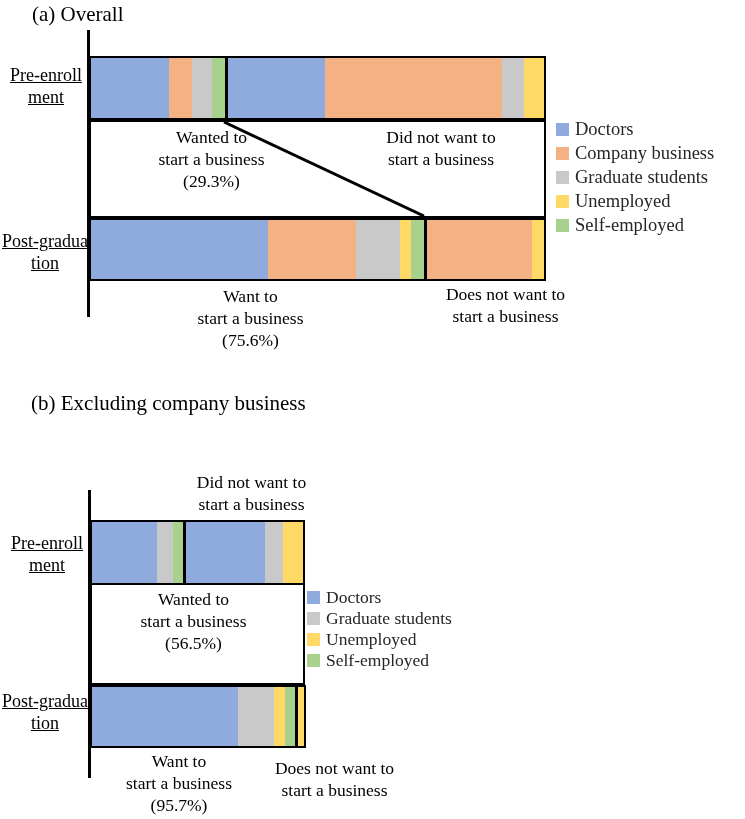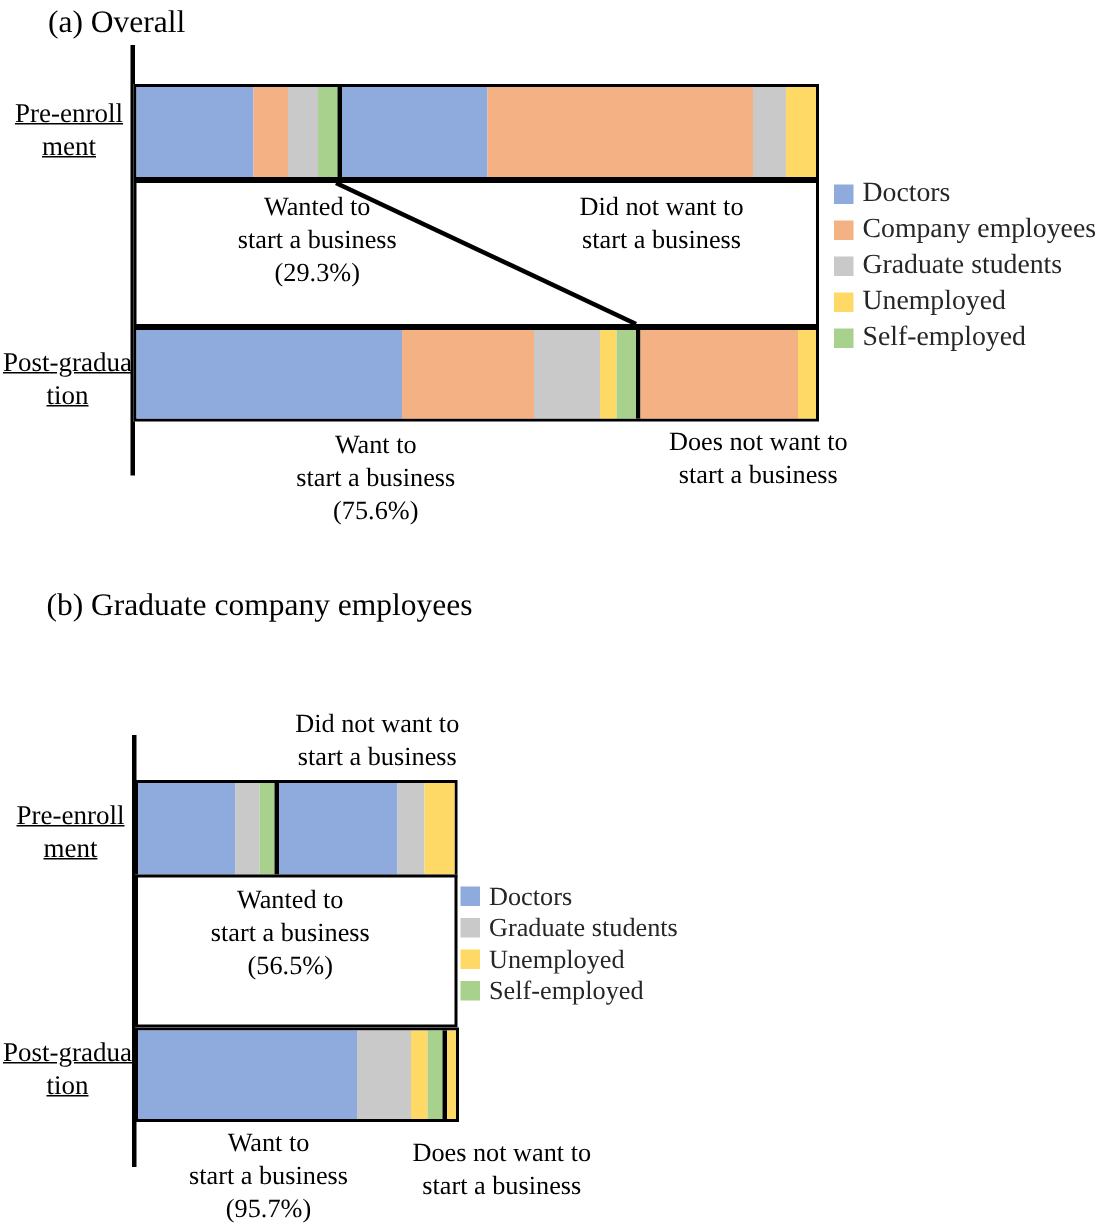--- a/index.html
+++ b/index.html
@@ -81,37 +81,37 @@
 <div class="abs label" style="left:403px;top:283px;width:205px;">Does not want to
 start a business</div>
 
 <div class="abs legend" style="left:556px;top:117px;">
     <div class="legend-entry">
       <span class="swatch" style="background: rgb(143, 170, 220);"></span>
       <span>Doctors</span>
     </div>
     <div class="legend-entry">
       <span class="swatch" style="background: rgb(244, 177, 131);"></span>
-      <span>Company employees</span>
+      <span>Company business</span>
     </div>
     <div class="legend-entry">
       <span class="swatch" style="background: rgb(201, 201, 201);"></span>
       <span>Graduate students</span>
     </div>
     <div class="legend-entry">
       <span class="swatch" style="background: rgb(255, 217, 102);"></span>
       <span>Unemployed</span>
     </div>
     <div class="legend-entry">
       <span class="swatch" style="background: rgb(169, 209, 142);"></span>
       <span>Self-employed</span>
     </div>
   </div>
 
-<div class="abs title" style="left:31px;top:391px;">(b) Graduate company employees</div>
+<div class="abs title" style="left:31px;top:391px;">(b) Excluding company business</div>
 
 <div class="abs label" style="left:148px;top:471px;width:207px;">Did not want to
 start a business</div>
 
 <div class="abs axis" style="left:88px;top:490px;height:288px;"></div>
 
 <div class="abs rowlabel" style="left:8px;top:532px;width:78px;">Pre-enroll
 ment</div>
 
 <div class="abs bar" style="left:90px;top:520px;width:215px;height:65px;">

